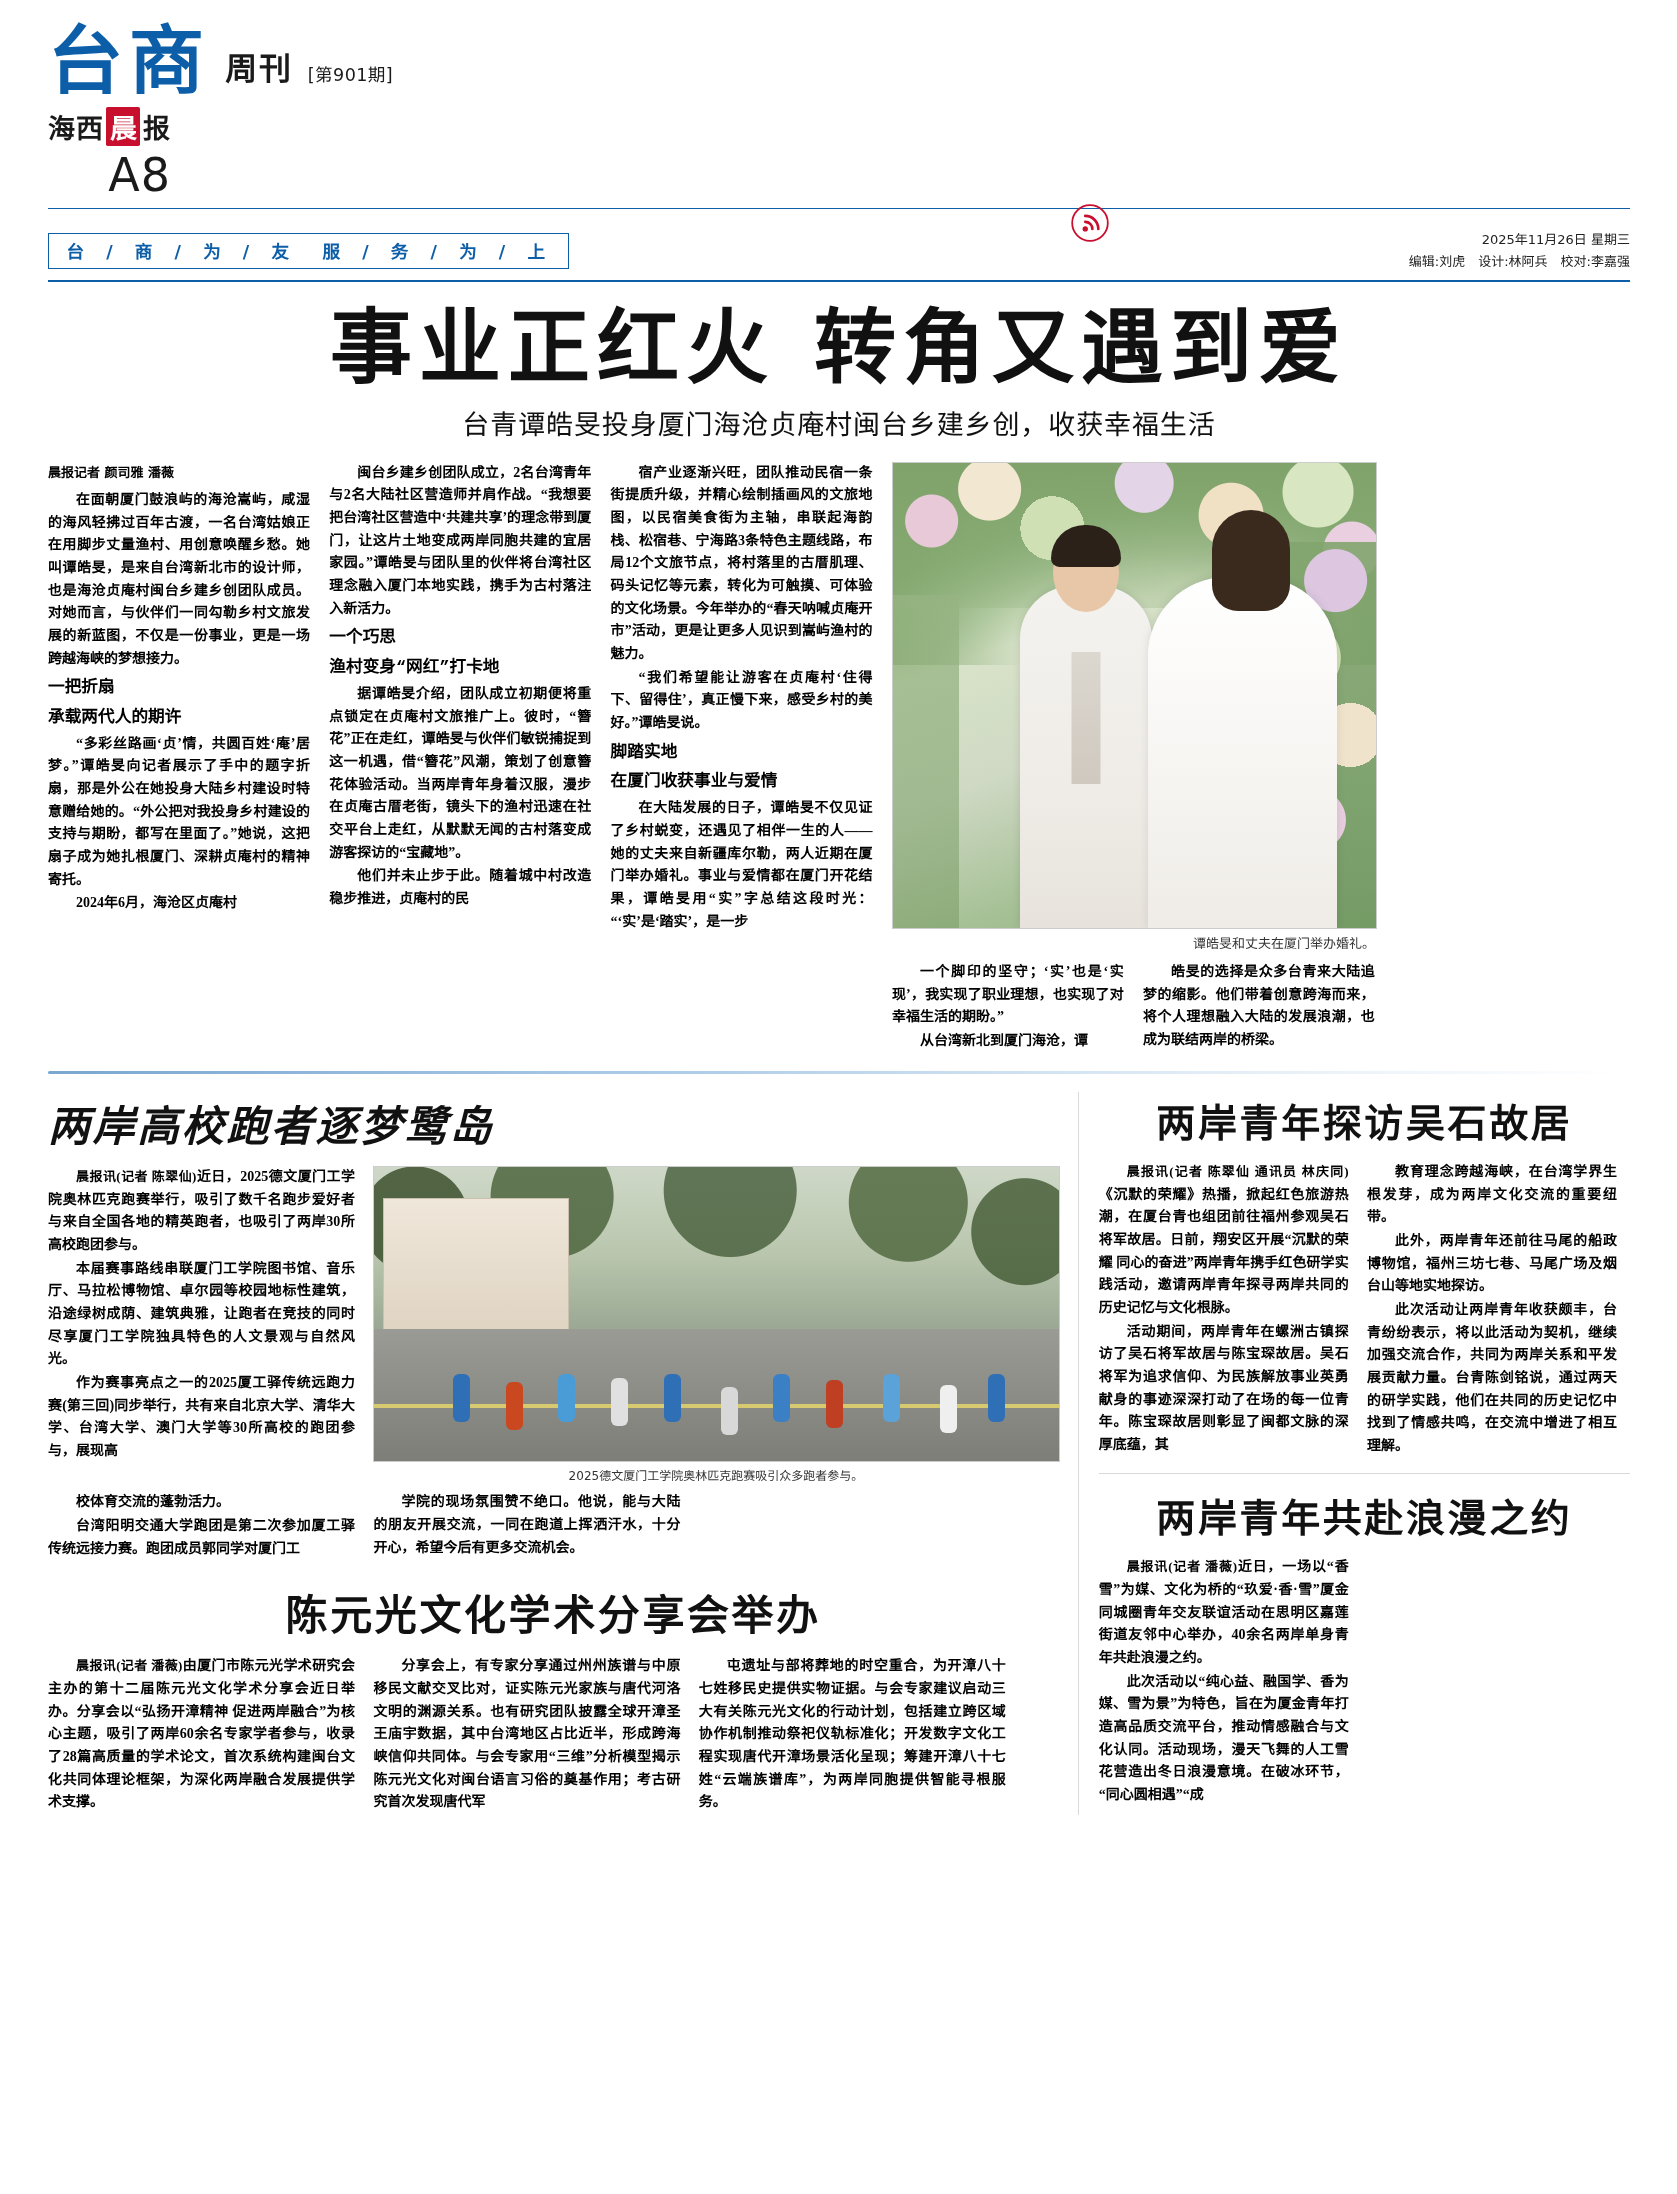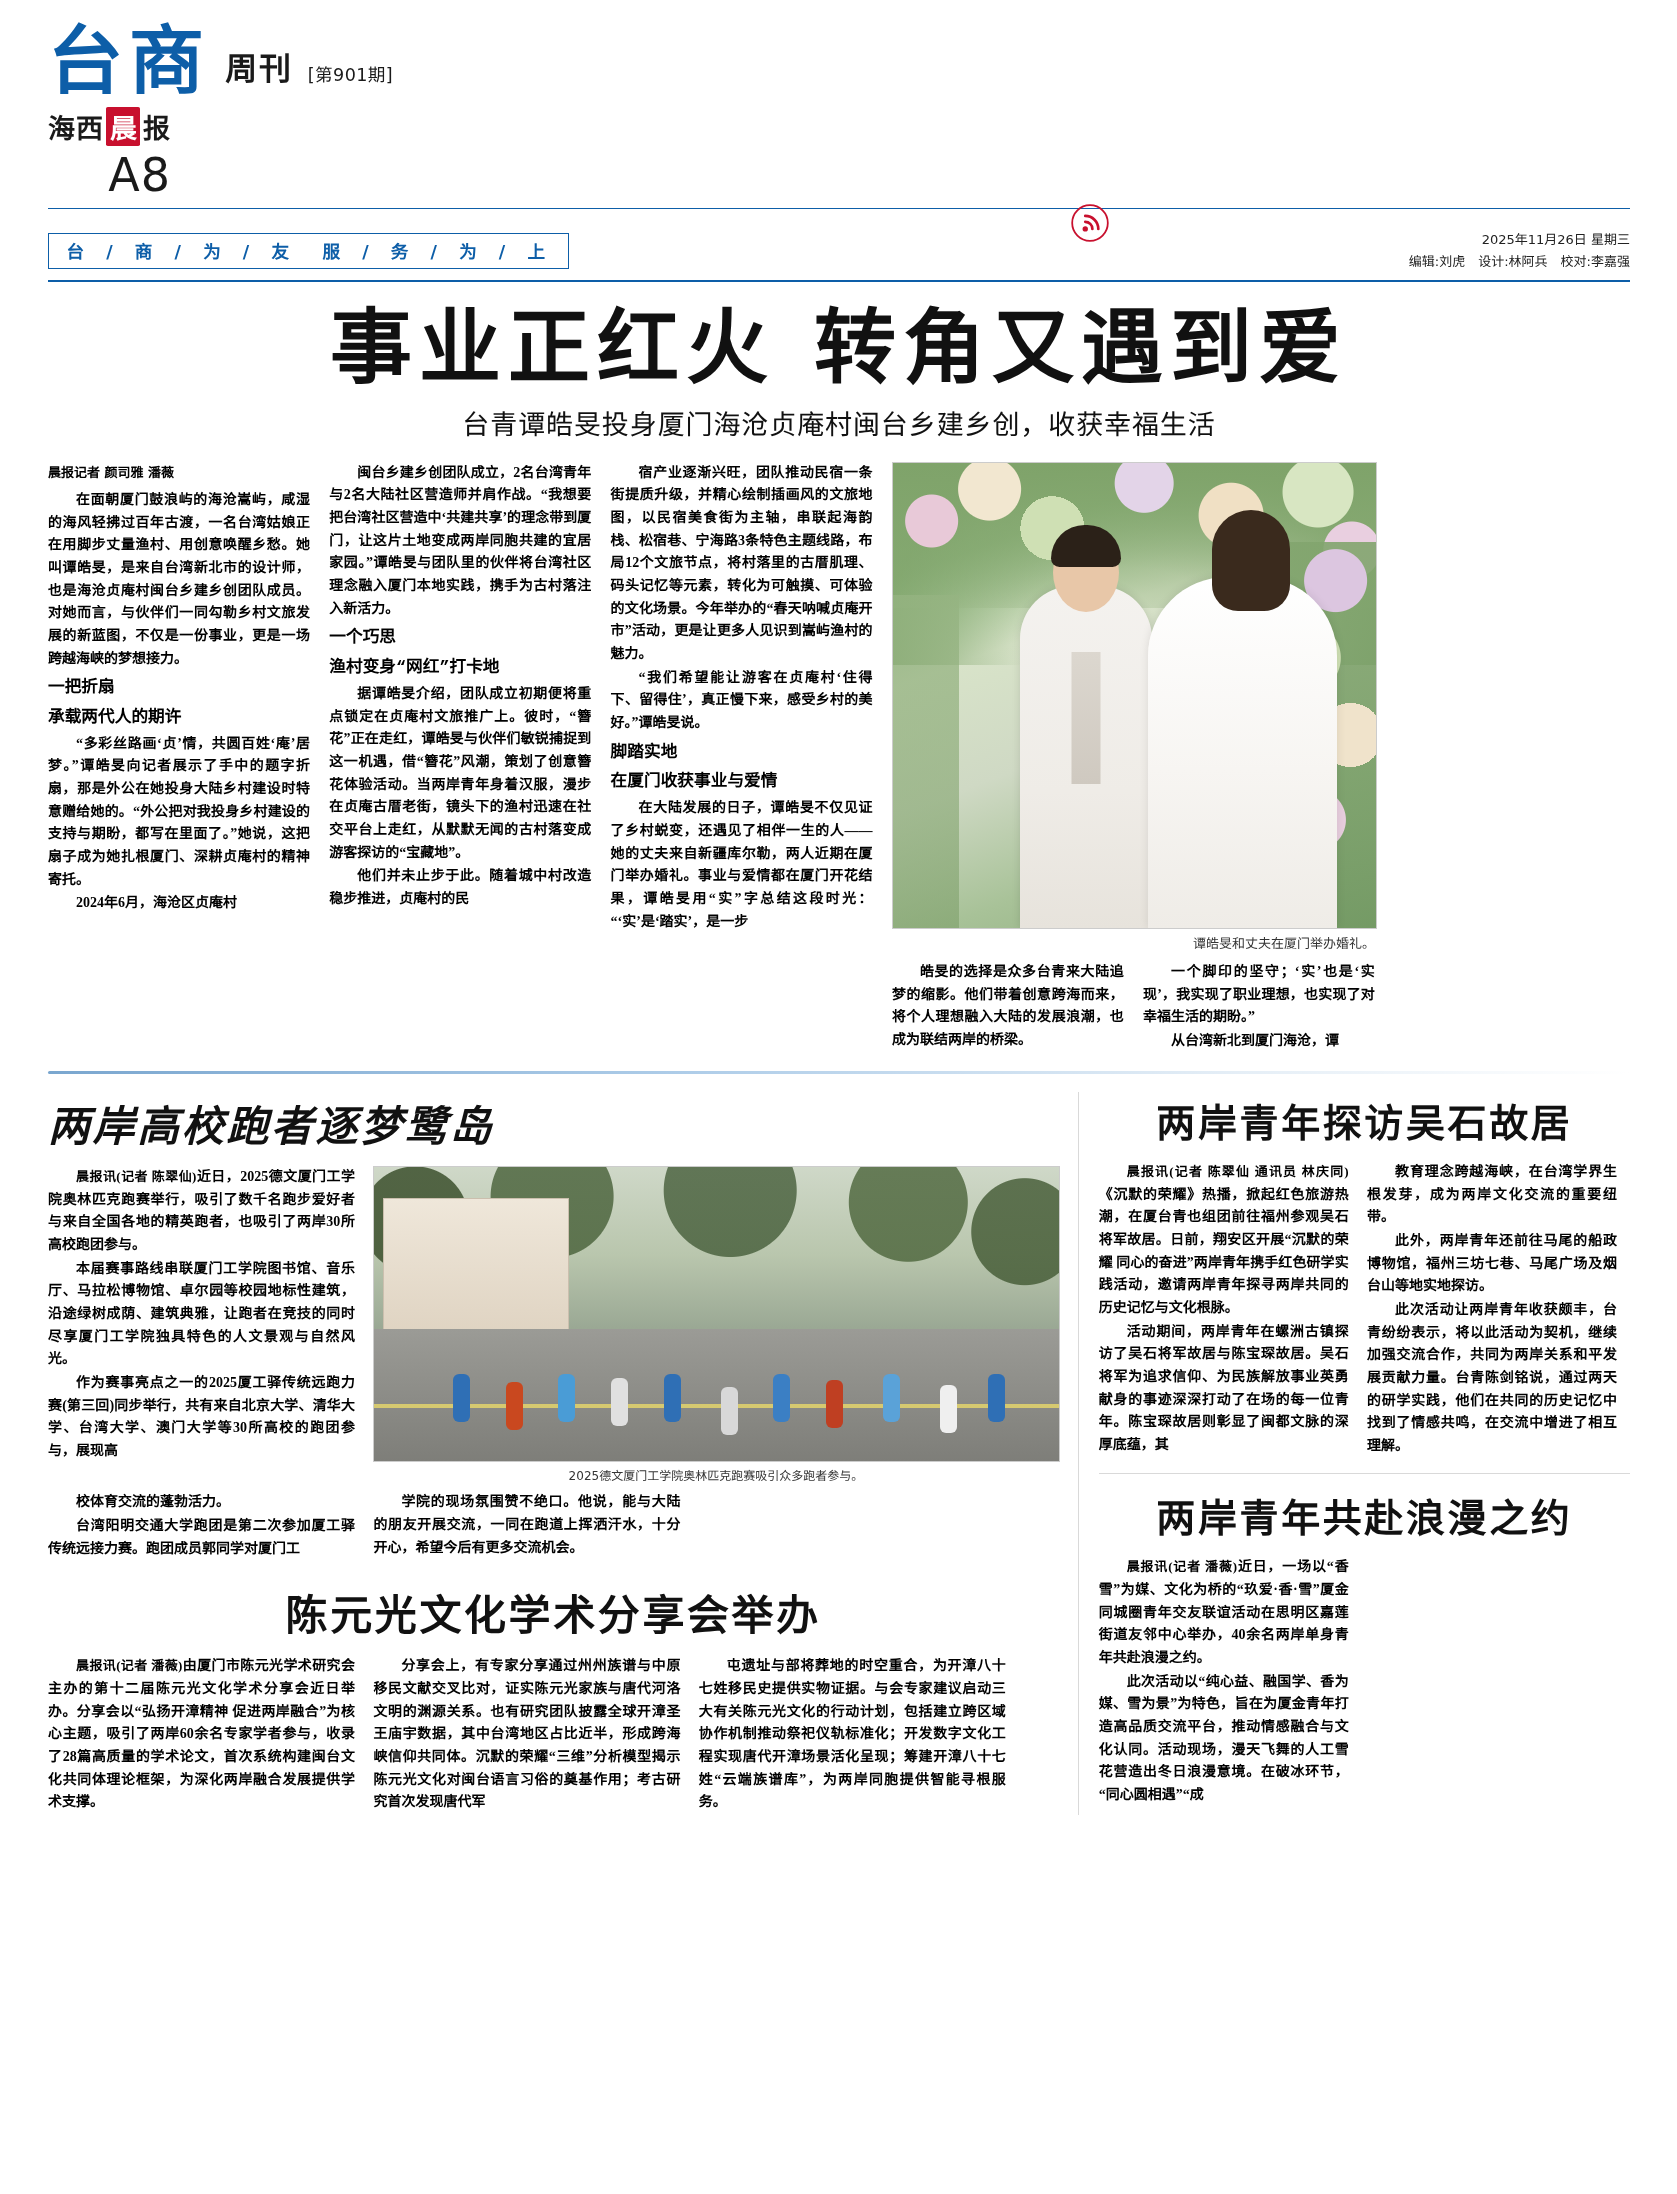--- a/index.html
+++ b/index.html
@@ -403,25 +403,25 @@
           </div>
           <div class="lp-bride">
             <div class="lp-bride-head"></div>
             <div class="lp-bride-hair"></div>
           </div>
         </div>
         <div class="photo-cap">谭皓旻和丈夫在厦门举办婚礼。</div>
 
         <div class="two-sub">
           <div class="col">
-            <p>皓旻的选择是众多台青来大陆追梦的缩影。他们带着创意跨海而来，将个人理想融入大陆的发展浪潮，也成为联结两岸的桥梁。</p>
-          </div>
-          <div class="col">
             <p>一个脚印的坚守；‘实’也是‘实现’，我实现了职业理想，也实现了对幸福生活的期盼。”</p>
             <p>从台湾新北到厦门海沧，谭</p>
+          </div>
+          <div class="col">
+            <p>皓旻的选择是众多台青来大陆追梦的缩影。他们带着创意跨海而来，将个人理想融入大陆的发展浪潮，也成为联结两岸的桥梁。</p>
           </div>
         </div>
       </div>
 
     </div>
   </div>
 
   <div class="sep-wave"></div>
 
   <div class="lower">
@@ -469,21 +469,21 @@
         </div>
       </div>
 
       <div class="art4">
         <div class="hl">陈元光文化学术分享会举办</div>
         <div class="art4-cols">
           <div class="col">
             <p><b class="byline">晨报讯(记者 潘薇)</b><span>由厦门市陈元光学术研究会主办的第十二届陈元光文化学术分享会近日举办。分享会以“弘扬开漳精神 促进两岸融合”为核心主题，吸引了两岸60余名专家学者参与，收录了28篇高质量的学术论文，首次系统构建闽台文化共同体理论框架，为深化两岸融合发展提供学术支撑。</span></p>
           </div>
           <div class="col">
-            <p>分享会上，有专家分享通过州州族谱与中原移民文献交叉比对，证实陈元光家族与唐代河洛文明的渊源关系。也有研究团队披露全球开漳圣王庙宇数据，其中台湾地区占比近半，形成跨海峡信仰共同体。沉默的荣耀“三维”分析模型揭示陈元光文化对闽台语言习俗的奠基作用；考古研究首次发现唐代军</p>
+            <p>分享会上，有专家分享通过州州族谱与中原移民文献交叉比对，证实陈元光家族与唐代河洛文明的渊源关系。也有研究团队披露全球开漳圣王庙宇数据，其中台湾地区占比近半，形成跨海峡信仰共同体。与会专家用“三维”分析模型揭示陈元光文化对闽台语言习俗的奠基作用；考古研究首次发现唐代军</p>
           </div>
           <div class="col">
             <p>屯遗址与部将葬地的时空重合，为开漳八十七姓移民史提供实物证据。与会专家建议启动三大有关陈元光文化的行动计划，包括建立跨区域协作机制推动祭祀仪轨标准化；开发数字文化工程实现唐代开漳场景活化呈现；筹建开漳八十七姓“云端族谱库”，为两岸同胞提供智能寻根服务。</p>
           </div>
         </div>
       </div>
 
     </div>
 
     <div class="lower-right">

